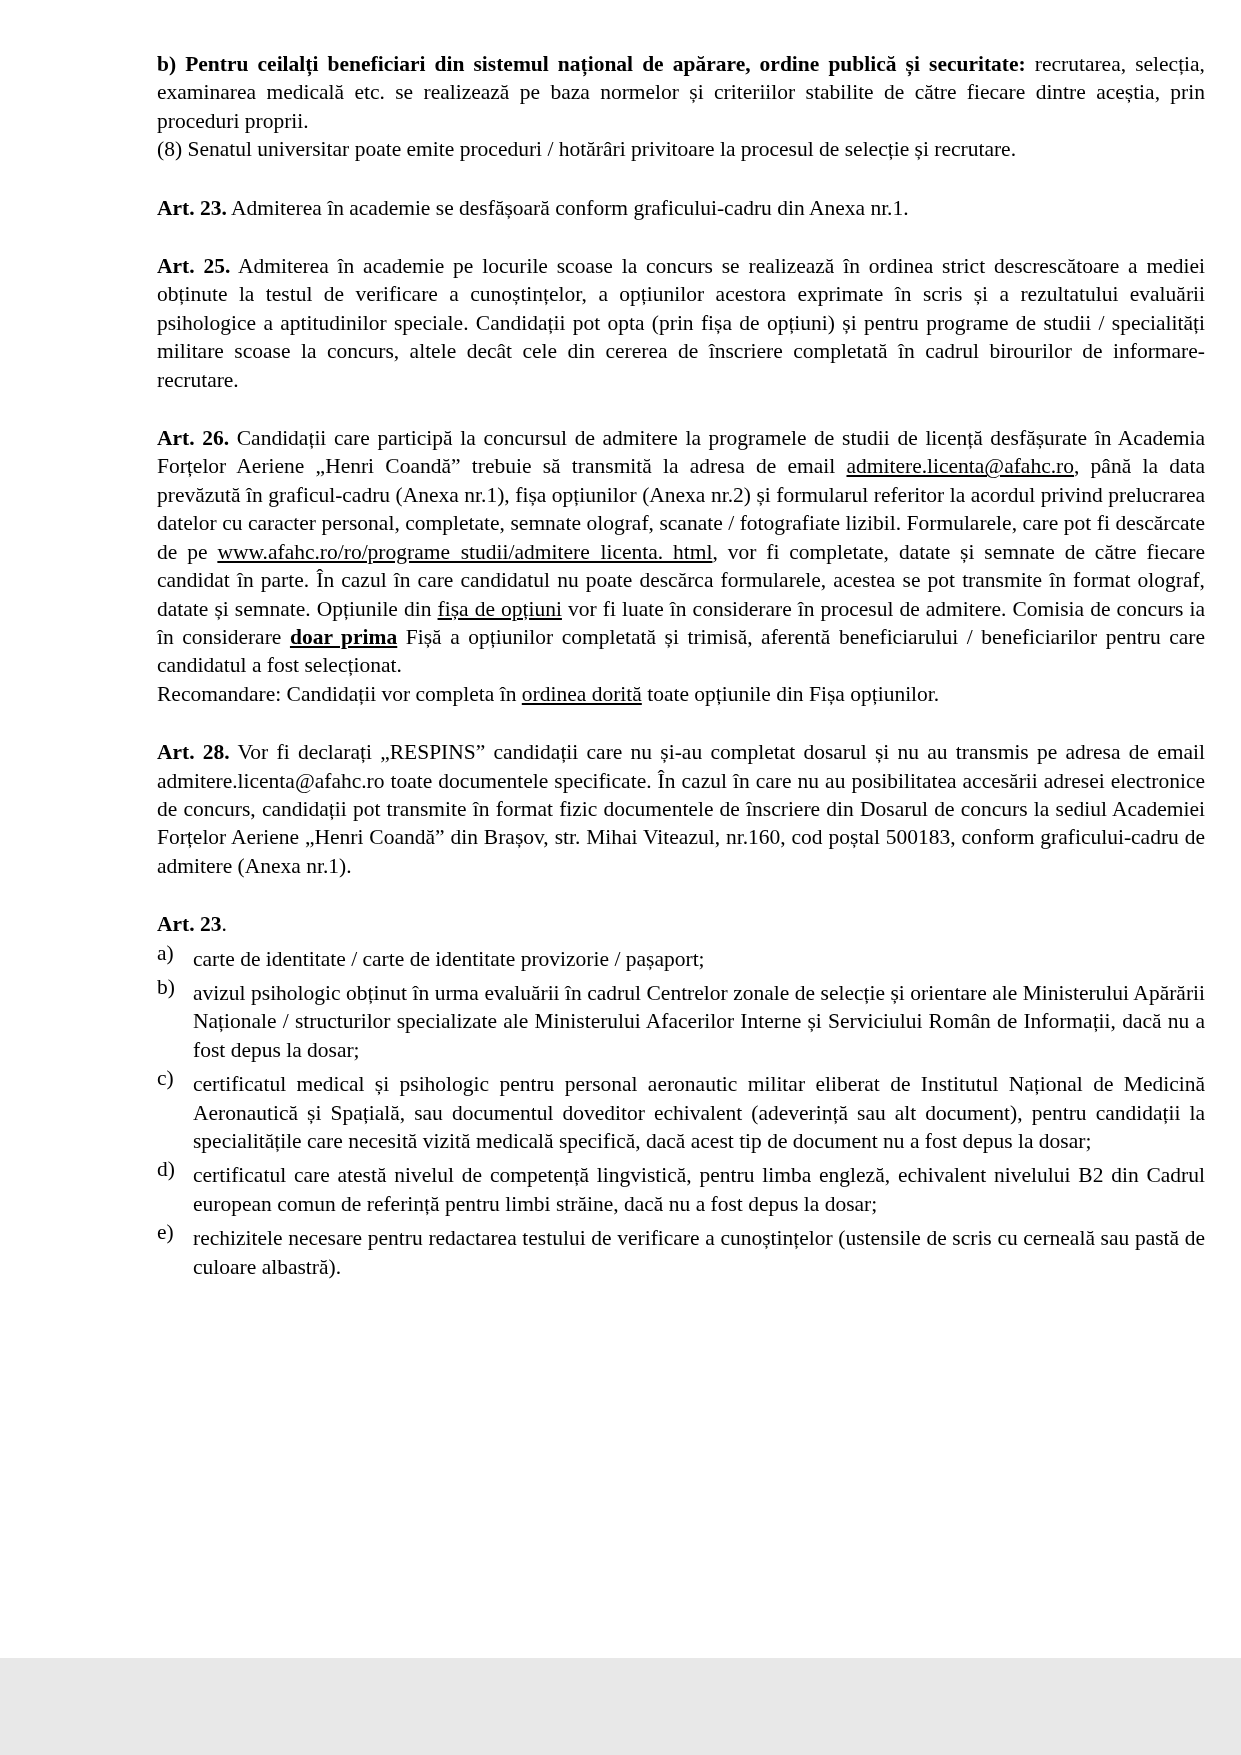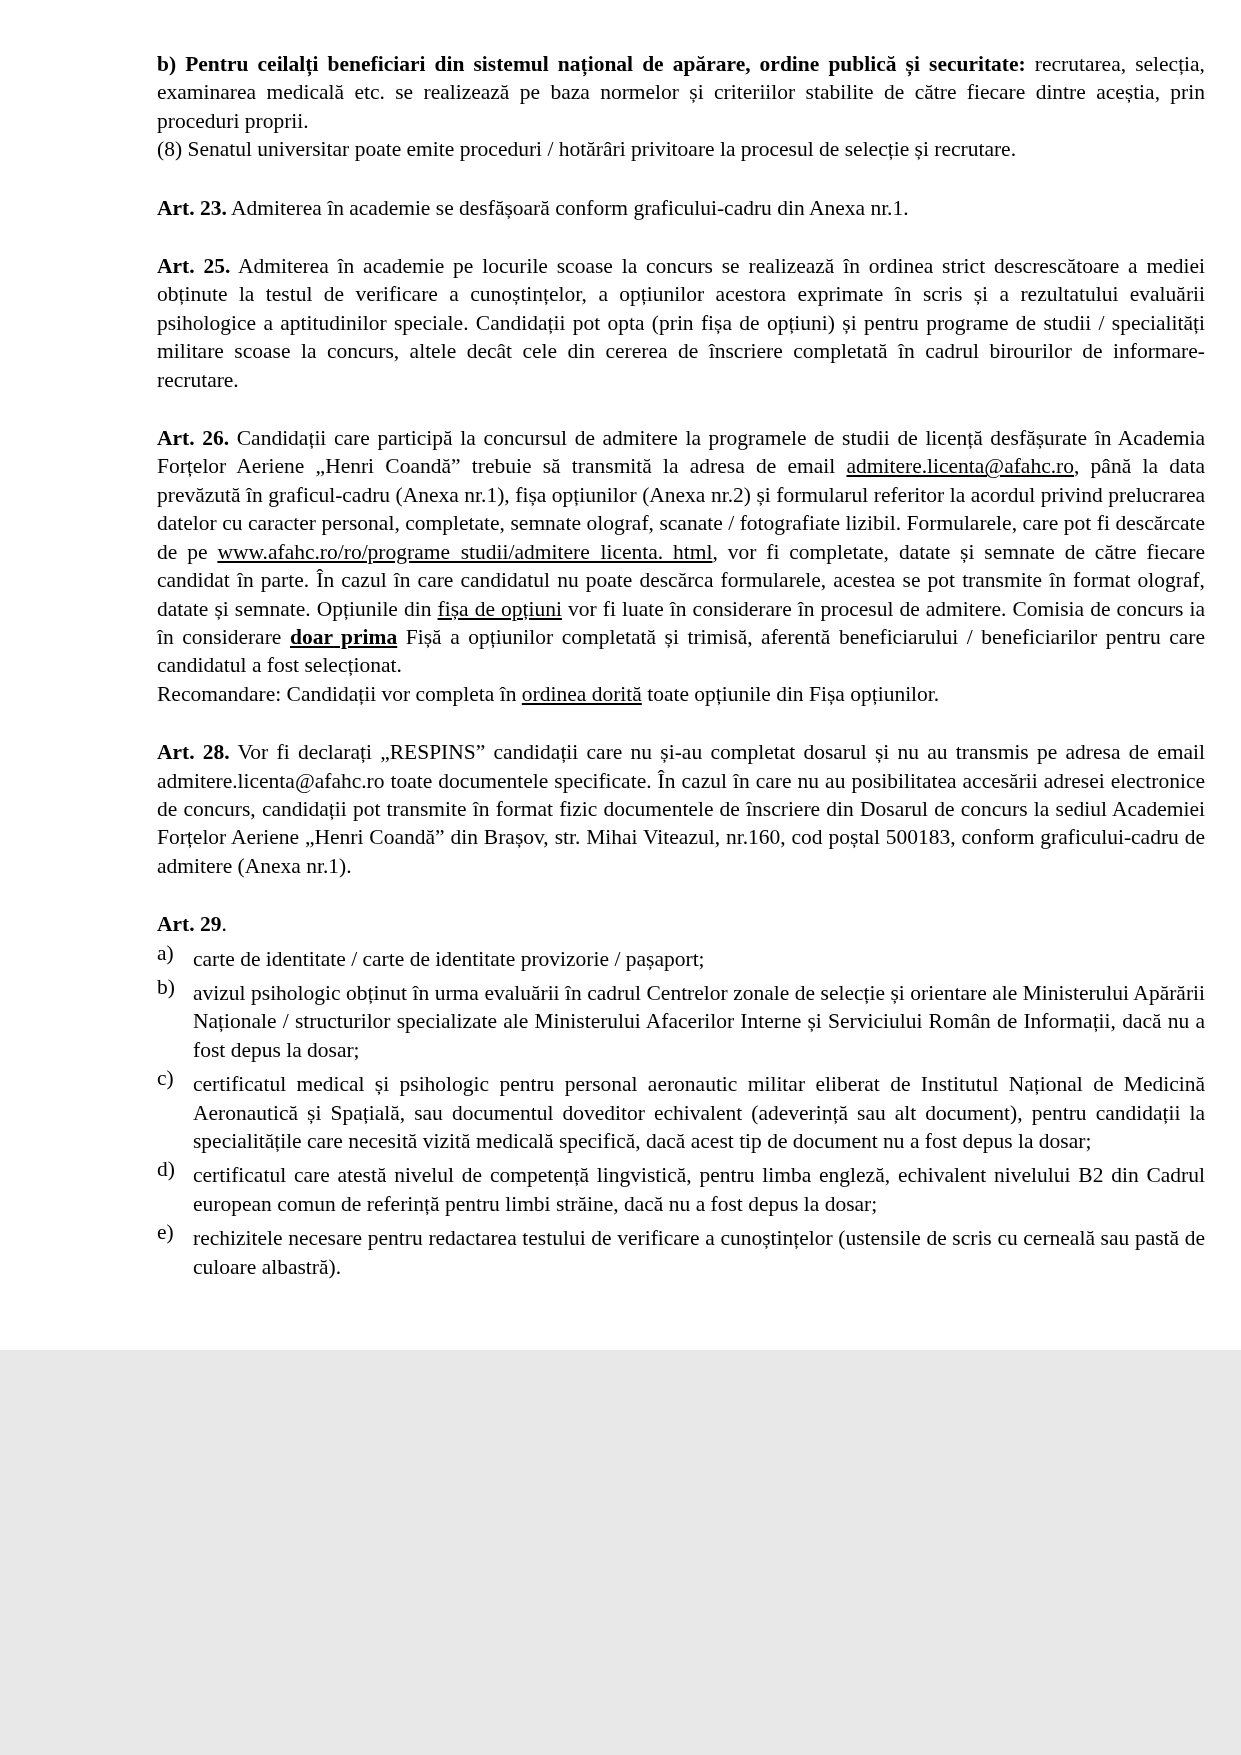--- a/index.html
+++ b/index.html
@@ -1,18 +1,18 @@
 <!DOCTYPE html>
 <html><head>
 <meta charset="utf-8">
 <style>
   html,body { margin:0; padding:0; background:#e8e8e8; }
   .page {
     position:relative;
-    width:1241px; height:1350px;
+    width:1241px; height:1658px;
     background:#ffffff;
     color:#000000;
     font-family:"Liberation Serif", serif;
     overflow:hidden;
   }
   .doc-body {
     position:absolute;
     left:157px; top:50px;
     width:1048px;
     font-size:21.5px;
@@ -42,21 +42,21 @@
 
 <div class="page">
   <div class="doc-body">
       <div class="para"><span class="b">b) Pentru ceilalți beneficiari din sistemul național de apărare, ordine publică și securitate:</span><span> recrutarea, selecția, examinarea medicală etc. se realizează pe baza normelor și criteriilor stabilite de către fiecare dintre aceștia, prin proceduri proprii.</span></div>
       <div class="para"><span>(8) Senatul universitar poate emite proceduri / hotărâri privitoare la procesul de selecție și recrutare.</span></div>
       <div class="para gap"><span class="b">Art. 23.</span><span> Admiterea în academie se desfășoară conform graficului-cadru din Anexa nr.1.</span></div>
       <div class="para gap"><span class="b">Art. 25.</span><span> Admiterea în academie pe locurile scoase la concurs se realizează în ordinea strict descrescătoare a mediei obținute la testul de verificare a cunoștințelor, a opțiunilor acestora exprimate în scris și a rezultatului evaluării psihologice a aptitudinilor speciale. Candidații pot opta (prin fișa de opțiuni) și pentru programe de studii / specialități militare scoase la concurs, altele decât cele din cererea de înscriere completată în cadrul birourilor de informare-recrutare.</span></div>
       <div class="para gap"><span class="b">Art. 26.</span><span> Candidații care participă la concursul de admitere la programele de studii de licență desfășurate în Academia Forțelor Aeriene „Henri Coandă” trebuie să transmită la adresa de email </span><span class="u">admitere.licenta@afahc.ro</span><span>, până la data prevăzută în graficul-cadru (Anexa nr.1), fișa opțiunilor (Anexa nr.2) și formularul referitor la acordul privind prelucrarea datelor cu caracter personal, completate, semnate olograf, scanate / fotografiate lizibil. Formularele, care pot fi descărcate de pe </span><span class="u">www.afahc.ro/ro/programe_studii/admitere_licenta. html</span><span>, vor fi completate, datate și semnate de către fiecare candidat în parte. În cazul în care candidatul nu poate descărca formularele, acestea se pot transmite în format olograf, datate și semnate. Opțiunile din </span><span class="u">fișa de opțiuni</span><span> vor fi luate în considerare în procesul de admitere. Comisia de concurs ia în considerare </span><span class="b u">doar prima</span><span> Fișă a opțiunilor completată și trimisă, aferentă beneficiarului / beneficiarilor pentru care candidatul a fost selecționat.</span></div>
       <div class="para"><span>Recomandare: Candidații vor completa în </span><span class="u">ordinea dorită</span><span> toate opțiunile din Fișa opțiunilor.</span></div>
       <div class="para gap"><span class="b">Art. 28.</span><span> Vor fi declarați „RESPINS” candidații care nu și-au completat dosarul și nu au transmis pe adresa de email admitere.licenta@afahc.ro toate documentele specificate. În cazul în care nu au posibilitatea accesării adresei electronice de concurs, candidații pot transmite în format fizic documentele de înscriere din Dosarul de concurs la sediul Academiei Forțelor Aeriene „Henri Coandă” din Brașov, str. Mihai Viteazul, nr.160, cod poștal 500183, conform graficului-cadru de admitere (Anexa nr.1).</span></div>
-      <div class="para gap"><span class="b">Art. 29</span><span>.</span></div>
+      <div class="para gap"><span class="b">Art. 23</span><span>.</span></div>
       <div class="para li">
         <span class="marker">a)</span>
         <span class="li-body"><span>carte de identitate / carte de identitate provizorie / pașaport;</span></span>
       </div>
       <div class="para li">
         <span class="marker">b)</span>
         <span class="li-body"><span>avizul psihologic obținut în urma evaluării în cadrul Centrelor zonale de selecție și orientare ale Ministerului Apărării Naționale / structurilor specializate ale Ministerului Afacerilor Interne și Serviciului Român de Informații, dacă nu a fost depus la dosar;</span></span>
       </div>
       <div class="para li">
         <span class="marker">c)</span>

